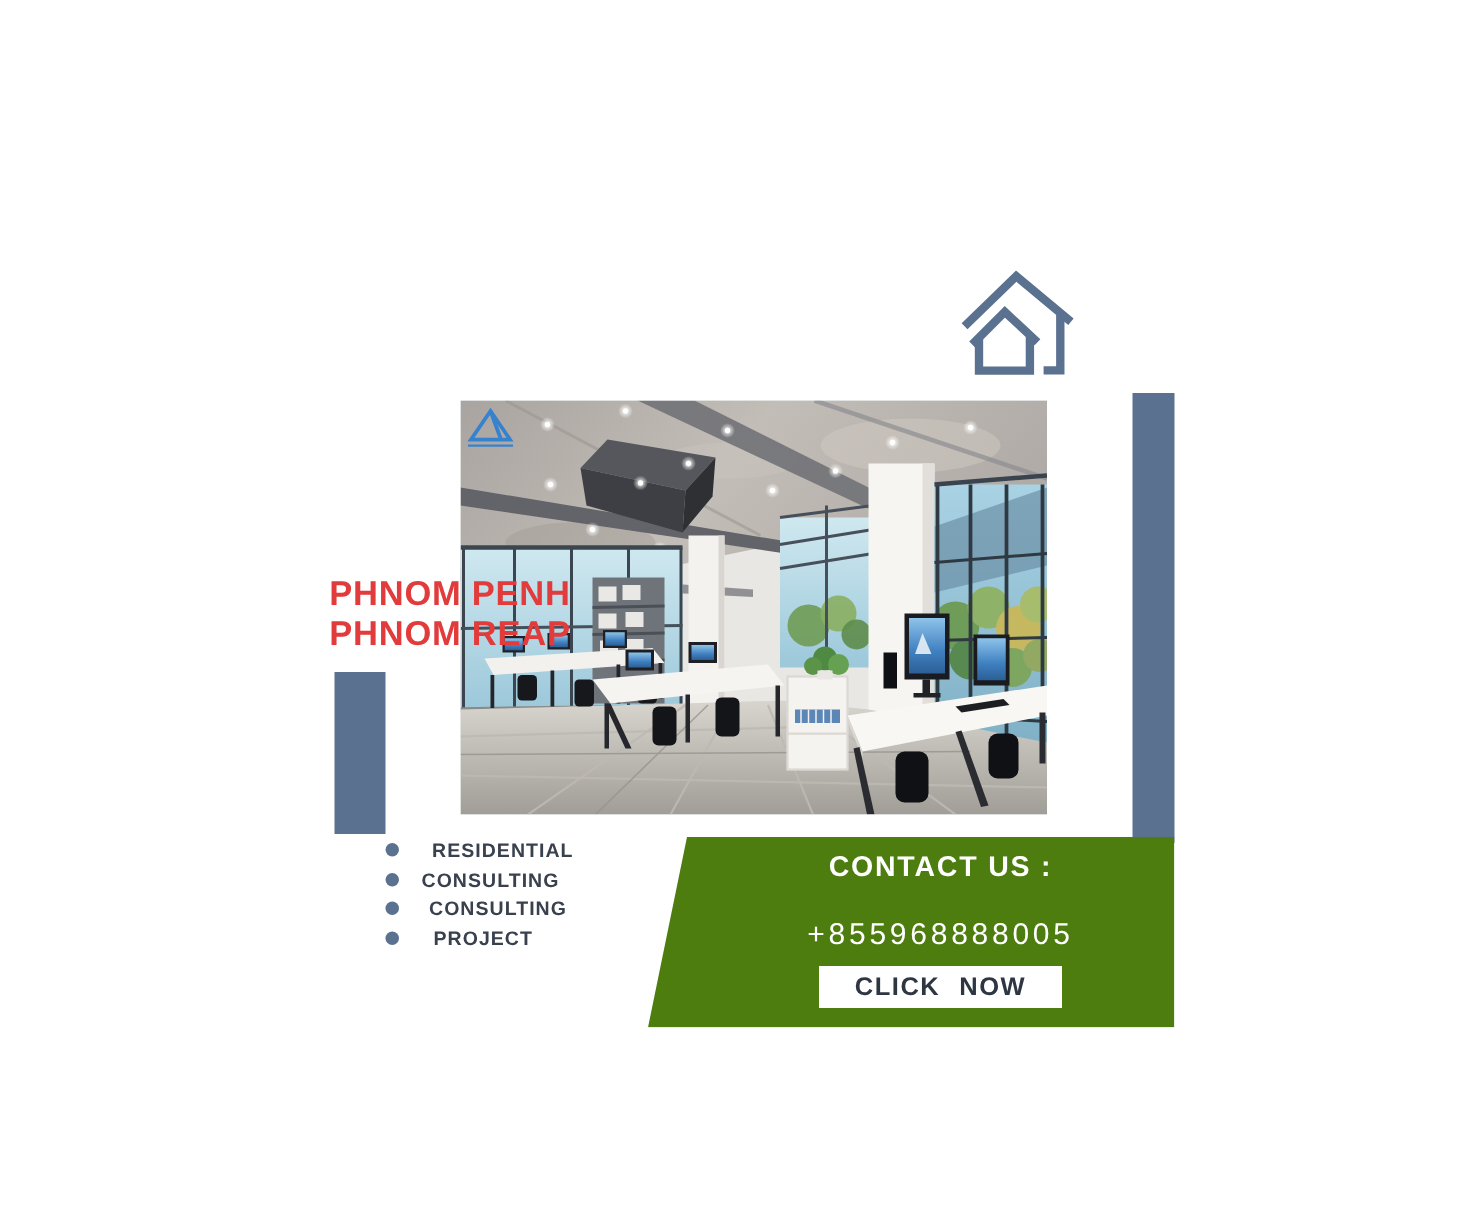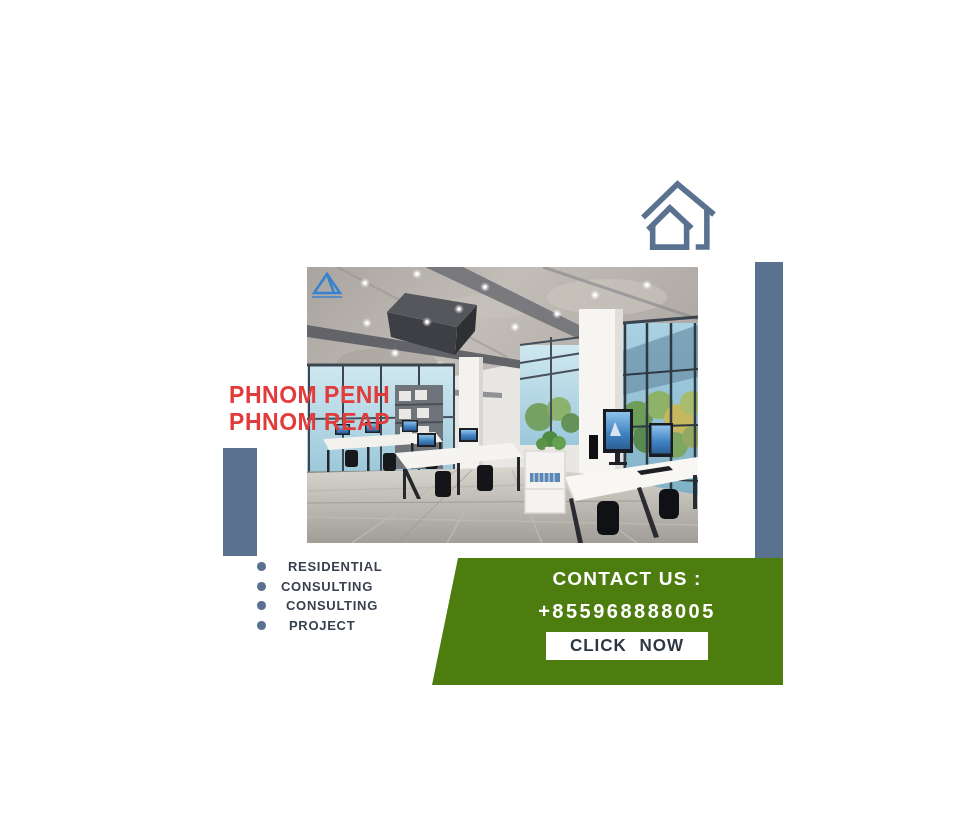--- a/index.html
+++ b/index.html
@@ -20,21 +20,21 @@
   
   .bar-left2{position:absolute;left:223px;top:448px;width:34px;height:108px;background:#5b7190;}
   .bar-right{position:absolute;left:755px;top:262px;width:28px;height:300px;background:#5b7190;}
   
   .house{position:absolute;left:640px;top:176px;width:77px;height:77px;}
   
   .photo{position:absolute;left:307px;top:267px;width:391px;height:276px;overflow:hidden;z-index:1;background:#cfd3d6;}
   .photo svg{display:block;width:391px;height:276px;}
   
   .locations{
-    position:absolute;left:210px;top:382px;width:180px;z-index:3;text-align:right;
+    position:absolute;left:210px;top:382px;width:180px;z-index:3;text-align:center;
     color:#e23b3b;font-size:23px;font-weight:bold;line-height:27px;letter-spacing:0.5px;white-space:nowrap;
   }
   
   .services{position:absolute;left:250px;top:557px;width:210px;}
   .service-row{display:flex;align-items:center;height:19.5px;}
   .service-row .dot{
     width:9px;height:9px;border-radius:50%;background:#5b7190;margin-left:7px;margin-right:13px;flex:none;
   }
   .service-row .lbl{
     color:#39414f;font-size:13px;font-weight:bold;letter-spacing:0.7px;white-space:nowrap;
@@ -43,21 +43,21 @@
   .service-row:nth-child(2) .lbl{margin-left:2px;}
   .service-row:nth-child(3) .lbl{margin-left:7px;}
   .service-row:nth-child(4) .lbl{margin-left:10px;}
   
   .contact{
     position:absolute;left:432px;top:558px;width:351px;height:127px;background:#4d7c0f;
     clip-path:polygon(26px 0, 100% 0, 100% 100%, 0 100%);
   }
   .contact-inner{position:absolute;left:80px;top:10px;width:230px;text-align:center;}
   .contact-heading{color:#ffffff;font-size:19px;font-weight:bold;letter-spacing:1.2px;white-space:nowrap;}
-  .contact-phone{color:#ffffff;font-size:20px;font-weight:bold;letter-spacing:2.5px;margin-top:10px;white-space:nowrap;text-align:center;}
+  .contact-phone{color:#ffffff;font-size:20px;font-weight:normal;letter-spacing:2.5px;margin-top:22px;white-space:nowrap;text-align:center;}
   .click-btn{
     display:inline-block;margin-top:9px;background:#ffffff;border:none;cursor:pointer;
     padding:4px 24px;color:#2e3642;font-family:"Liberation Sans",sans-serif;
     font-size:17px;font-weight:bold;letter-spacing:1px;word-spacing:7px;white-space:nowrap;
   }
 </style>
 </head>
 <body>
 
 <div class="canvas">

